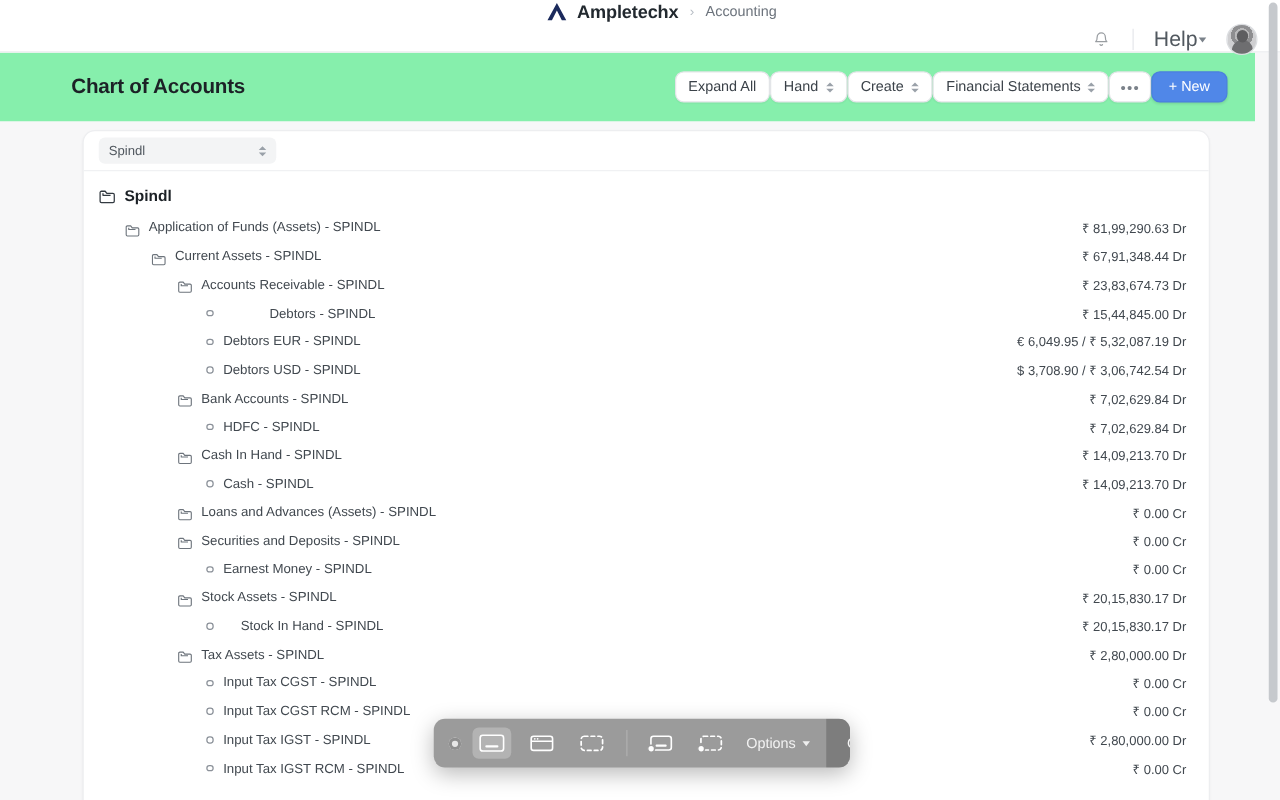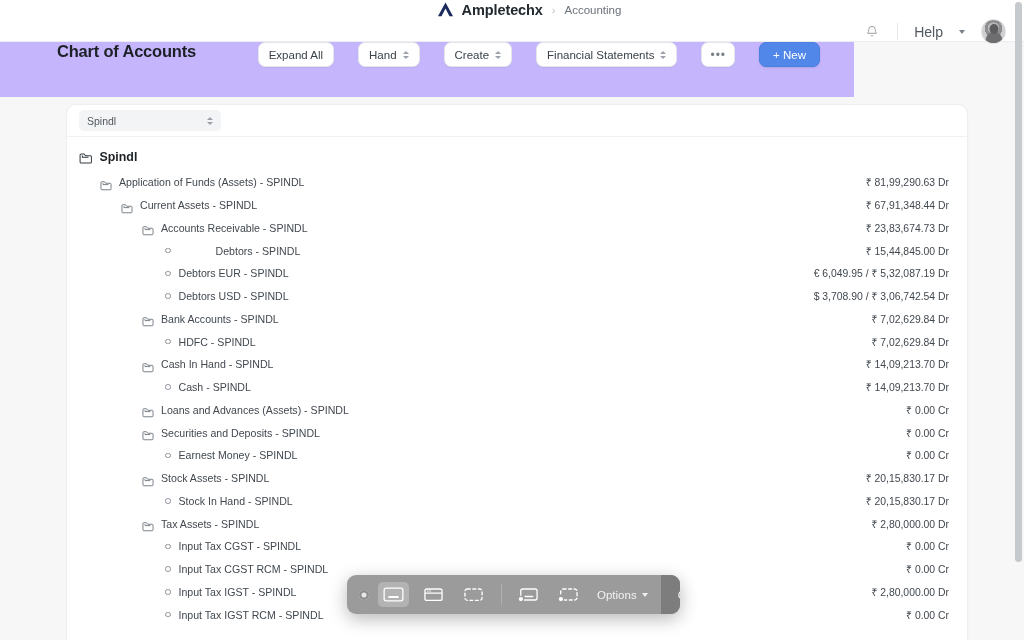--- a/index.html
+++ b/index.html
@@ -31,46 +31,46 @@
   }
   .search-box {
     width: 210px; height: 23px; background: #f4f5f6; border: 1px solid #f0f1f3;
     border-radius: 6px; display: flex; align-items: center; padding: 0 8px;
   }
   .search-box .sicon { width: 11px; height: 11px; flex: none; margin-right: 6px; opacity: .5; }
   .search-ph { font-size: 10.5px; color: #9aa0a8; white-space: nowrap; }
   .bell { margin-left: 24px; width: 14px; height: 15px; opacity: .62; }
   .vdiv { width: 1px; height: 17px; background: #e6e8eb; margin-left: 18px; }
   .help {
-    margin-left: 16px; font-size: 14px; color: #51585f;
-    display: flex; align-items: center; gap: 16px;
+    margin-left: 16px; font-size: 17px; color: #51585f;
+    display: flex; align-items: center; gap: 1px;
   }
   .avatar {
     margin-left: 16px; width: 25px; height: 25px; border-radius: 50%;
     background: radial-gradient(circle at 50% 36%, #b9b9ba 0 31%, #8e8e90 31% 47%, #cfcfd1 47% 100%);
     border: 1px solid #dcdee1; overflow: hidden; position: relative;
   }
   .avatar::after {
     content: ""; position: absolute; left: 50%; top: 52%; width: 17px; height: 15px;
     transform: translateX(-50%); border-radius: 9px 9px 0 0; background: #6e6e70;
   }
   .avatar::before {
     content: ""; position: absolute; left: 50%; top: 17%; width: 9px; height: 10px;
     transform: translateX(-50%); border-radius: 50%; background: #5d5d5f; z-index: 2;
   }
 
   
   .page-head {
-    position: absolute; top: 42px; left: 0; width: 854px; height: 55px;
-    background: #c4b5fd; display: flex; align-items: flex-start;
+    position: absolute; top: 42px; left: 0; width: 1004px; height: 55px;
+    background: #86efac; display: flex; align-items: center;
   }
   .page-title {
     margin-left: 57px; font-size: 16.5px; font-weight: 700; color: #1c2126; letter-spacing: -.2px;
   }
-  .toolbar { margin-left: auto; margin-right: 34px; display: flex; align-items: center; gap: 24px; }
+  .toolbar { margin-left: auto; margin-right: 22px; display: flex; align-items: center; gap: 0; }
   .tbtn {
     height: 25px; padding: 0 10px; background: #ffffff; border: 1px solid #e3e5e8;
     border-radius: 7px; font-size: 11.5px; color: #3b4249;
     display: flex; align-items: center; gap: 6px; white-space: nowrap;
     box-shadow: 0 1px 1px rgba(16,24,40,.035);
   }
   .tbtn.dots { padding: 0 8px; color: #7b828a; letter-spacing: 1px; font-size: 12px; }
   .tbtn-new {
     height: 25px; padding: 0 13px; background: #5087e8; border: 1px solid #4a7fe0;
     border-radius: 7px; font-size: 11.5px; color: #ffffff; font-weight: 500;
@@ -372,21 +372,21 @@
           <div class="tlabel" style="padding-left: 63px;">
             <span class="ficon"><svg viewBox="0 0 20 17" width="100%" height="100%" fill="none" stroke="#6d747c" stroke-width="1.5" stroke-linejoin="round">
                 <path d="M1.6 4.3V14a1.6 1.6 0 0 0 1.6 1.6h13.6A1.6 1.6 0 0 0 18.4 14V6.4a1.6 1.6 0 0 0-1.6-1.6H9.6L7.6 2.2H3.2a1.6 1.6 0 0 0-1.6 1.6Z"></path>
                 <path d="M5 4.6V7h9"></path>
               </svg></span>
             <span class="tname">Stock Assets - SPINDL</span>
           </div>
           <span class="amt">₹ 20,15,830.17 Dr</span>
         </div>
         <div class="trow">
-          <div class="tlabel" style="padding-left: 84px;">
+          <div class="tlabel" style="padding-left: 84px; gap: 14px;">
             <span class="dot"></span>
             <span class="tname">Stock In Hand - SPINDL</span>
           </div>
           <span class="amt">₹ 20,15,830.17 Dr</span>
         </div>
         <div class="trow">
           <div class="tlabel" style="padding-left: 63px;">
             <span class="ficon"><svg viewBox="0 0 20 17" width="100%" height="100%" fill="none" stroke="#6d747c" stroke-width="1.5" stroke-linejoin="round">
                 <path d="M1.6 4.3V14a1.6 1.6 0 0 0 1.6 1.6h13.6A1.6 1.6 0 0 0 18.4 14V6.4a1.6 1.6 0 0 0-1.6-1.6H9.6L7.6 2.2H3.2a1.6 1.6 0 0 0-1.6 1.6Z"></path>
                 <path d="M5 4.6V7h9"></path>

